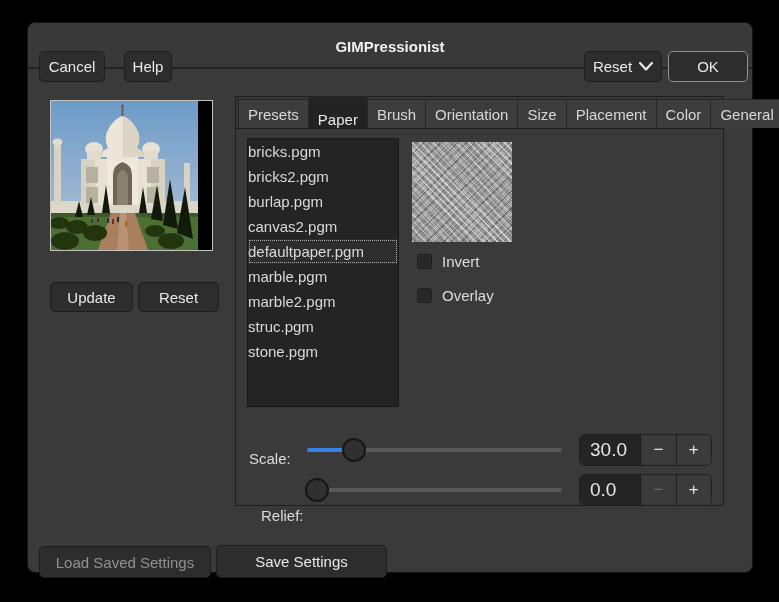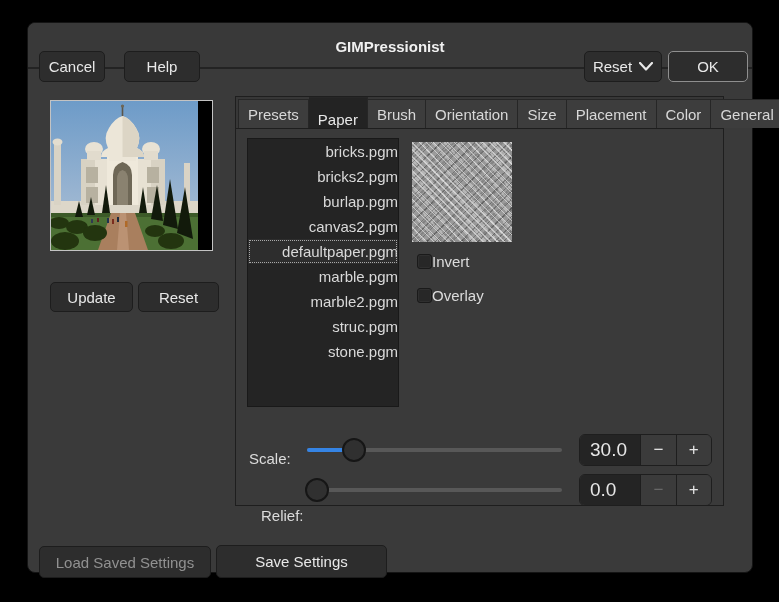--- a/index.html
+++ b/index.html
@@ -16,21 +16,21 @@
     position:absolute; left:0; top:0; width:100%; height:46px;
     border-bottom:2px solid #232323; border-radius:8px 8px 0 0; background:#393939;
   }
   .btn {
     display:flex; align-items:center; justify-content:center;
     background:#2d2d2d; border:1px solid #1d1d1d; border-radius:5px;
     color:#e8e8e8; font-size:15px; cursor:default; gap:7px;margin-top:20px;
   }
   .hb-btn { position:absolute; top:8px; height:31px; }
   .btn-cancel { left:11px;  width:66px; }
-  .btn-help   { left:96px;  width:76px; }
+  .btn-help   { left:96px;  width:48px; }
   .btn-reset-menu { left:556px; width:78px; }
   .btn-ok     { left:640px; width:80px; border-color:#8f8f8f; }
   .title {
     position:absolute; left:0; right:0; top:0; height:46px;
     display:flex; align-items:center; justify-content:center;
     color:#f0f0f0; font-size:15px; font-weight:bold;
   }
   .chev { width:14px; height:9px; }
 
   
@@ -60,39 +60,39 @@
   }
   .tab + .tab { border-left:none; }
   .tab.active { background:#232323; color:#e8e8e8; margin-top:0; padding-top:12px; }
 
   
   .listbox {
     position:absolute; left:11px; top:41px; width:152px; height:269px;
     background:#242424; border:1px solid #191919; overflow:hidden;
   }
   .list-item {
-    height:25px; line-height:25px; padding-left:8px; font-size:15px;
-    color:#d9d9d9; white-space:nowrap;text-align:right;
+    height:25px; line-height:25px; font-size:15px;
+    color:#d9d9d9; white-space:nowrap;
   }
   .list-item.selected {
     background:#2d2d2d; outline:1px dotted #a9a9a9; outline-offset:-2px;
   }
 
   .texture {
     position:absolute; left:176px; top:45px; width:100px; height:100px;
     background-color:#8f8f8f;
     background-image:
       repeating-linear-gradient(45deg,  rgba(255,255,255,0.55) 0 1px, transparent 1px 5px),
       repeating-linear-gradient(-45deg, rgba(35,35,35,0.45) 0 1px, transparent 1px 6px),
       repeating-linear-gradient(48deg,  rgba(225,225,225,0.45) 0 2px, transparent 2px 9px),
       repeating-linear-gradient(-41deg, rgba(80,80,80,0.40) 0 2px, transparent 2px 8px);
   }
   .texture svg { display:block; opacity:.45; }
 
-  .checkrow { position:absolute; display:flex; align-items:center; gap:0; }
+  .checkrow { position:absolute; display:flex; align-items:center; gap:10px; }
   .checkrow.invert  { left:181px; top:156px; }
   .checkrow.overlay { left:181px; top:190px; }
   .checkbox {
     width:15px; height:15px; border-radius:3px;
     background:#272727; border:1px solid #1a1a1a;
     box-shadow: inset 0 0 0 1px rgba(255,255,255,0.04);
   }
   .checklabel { color:#dcdcdc; font-size:15px; }
 
   .slider-row-label { position:absolute; color:#dcdcdc; font-size:15px; }

